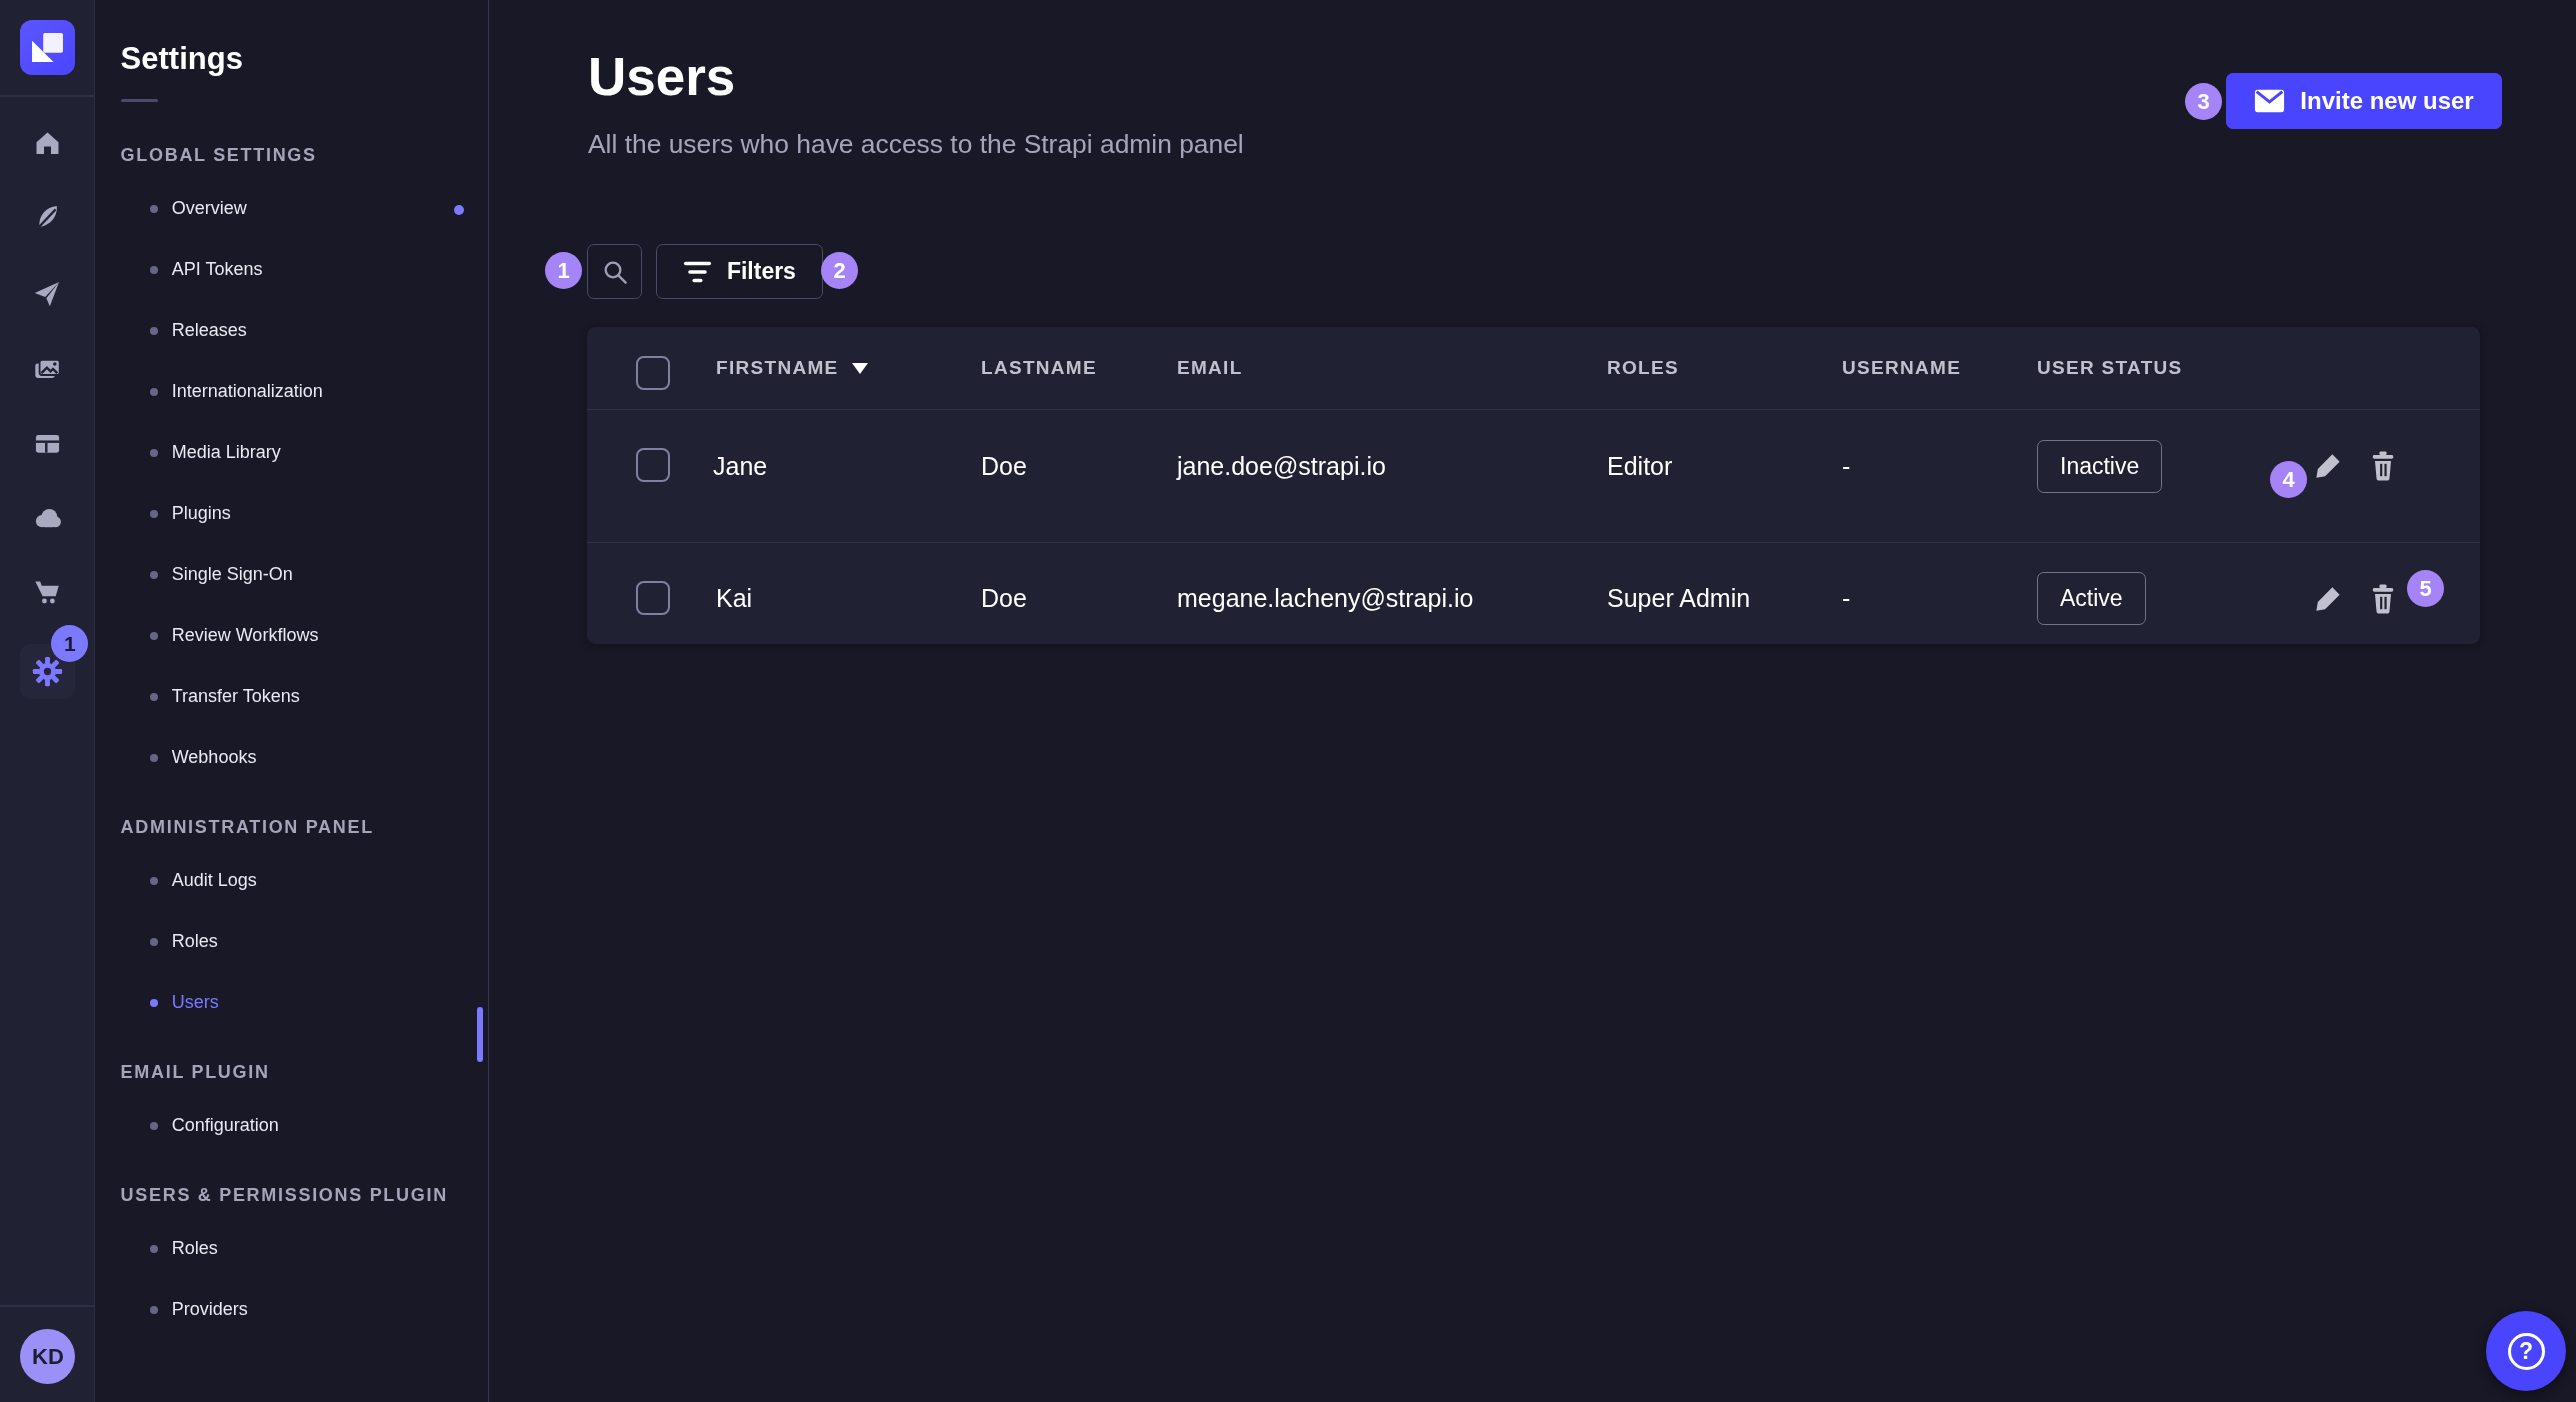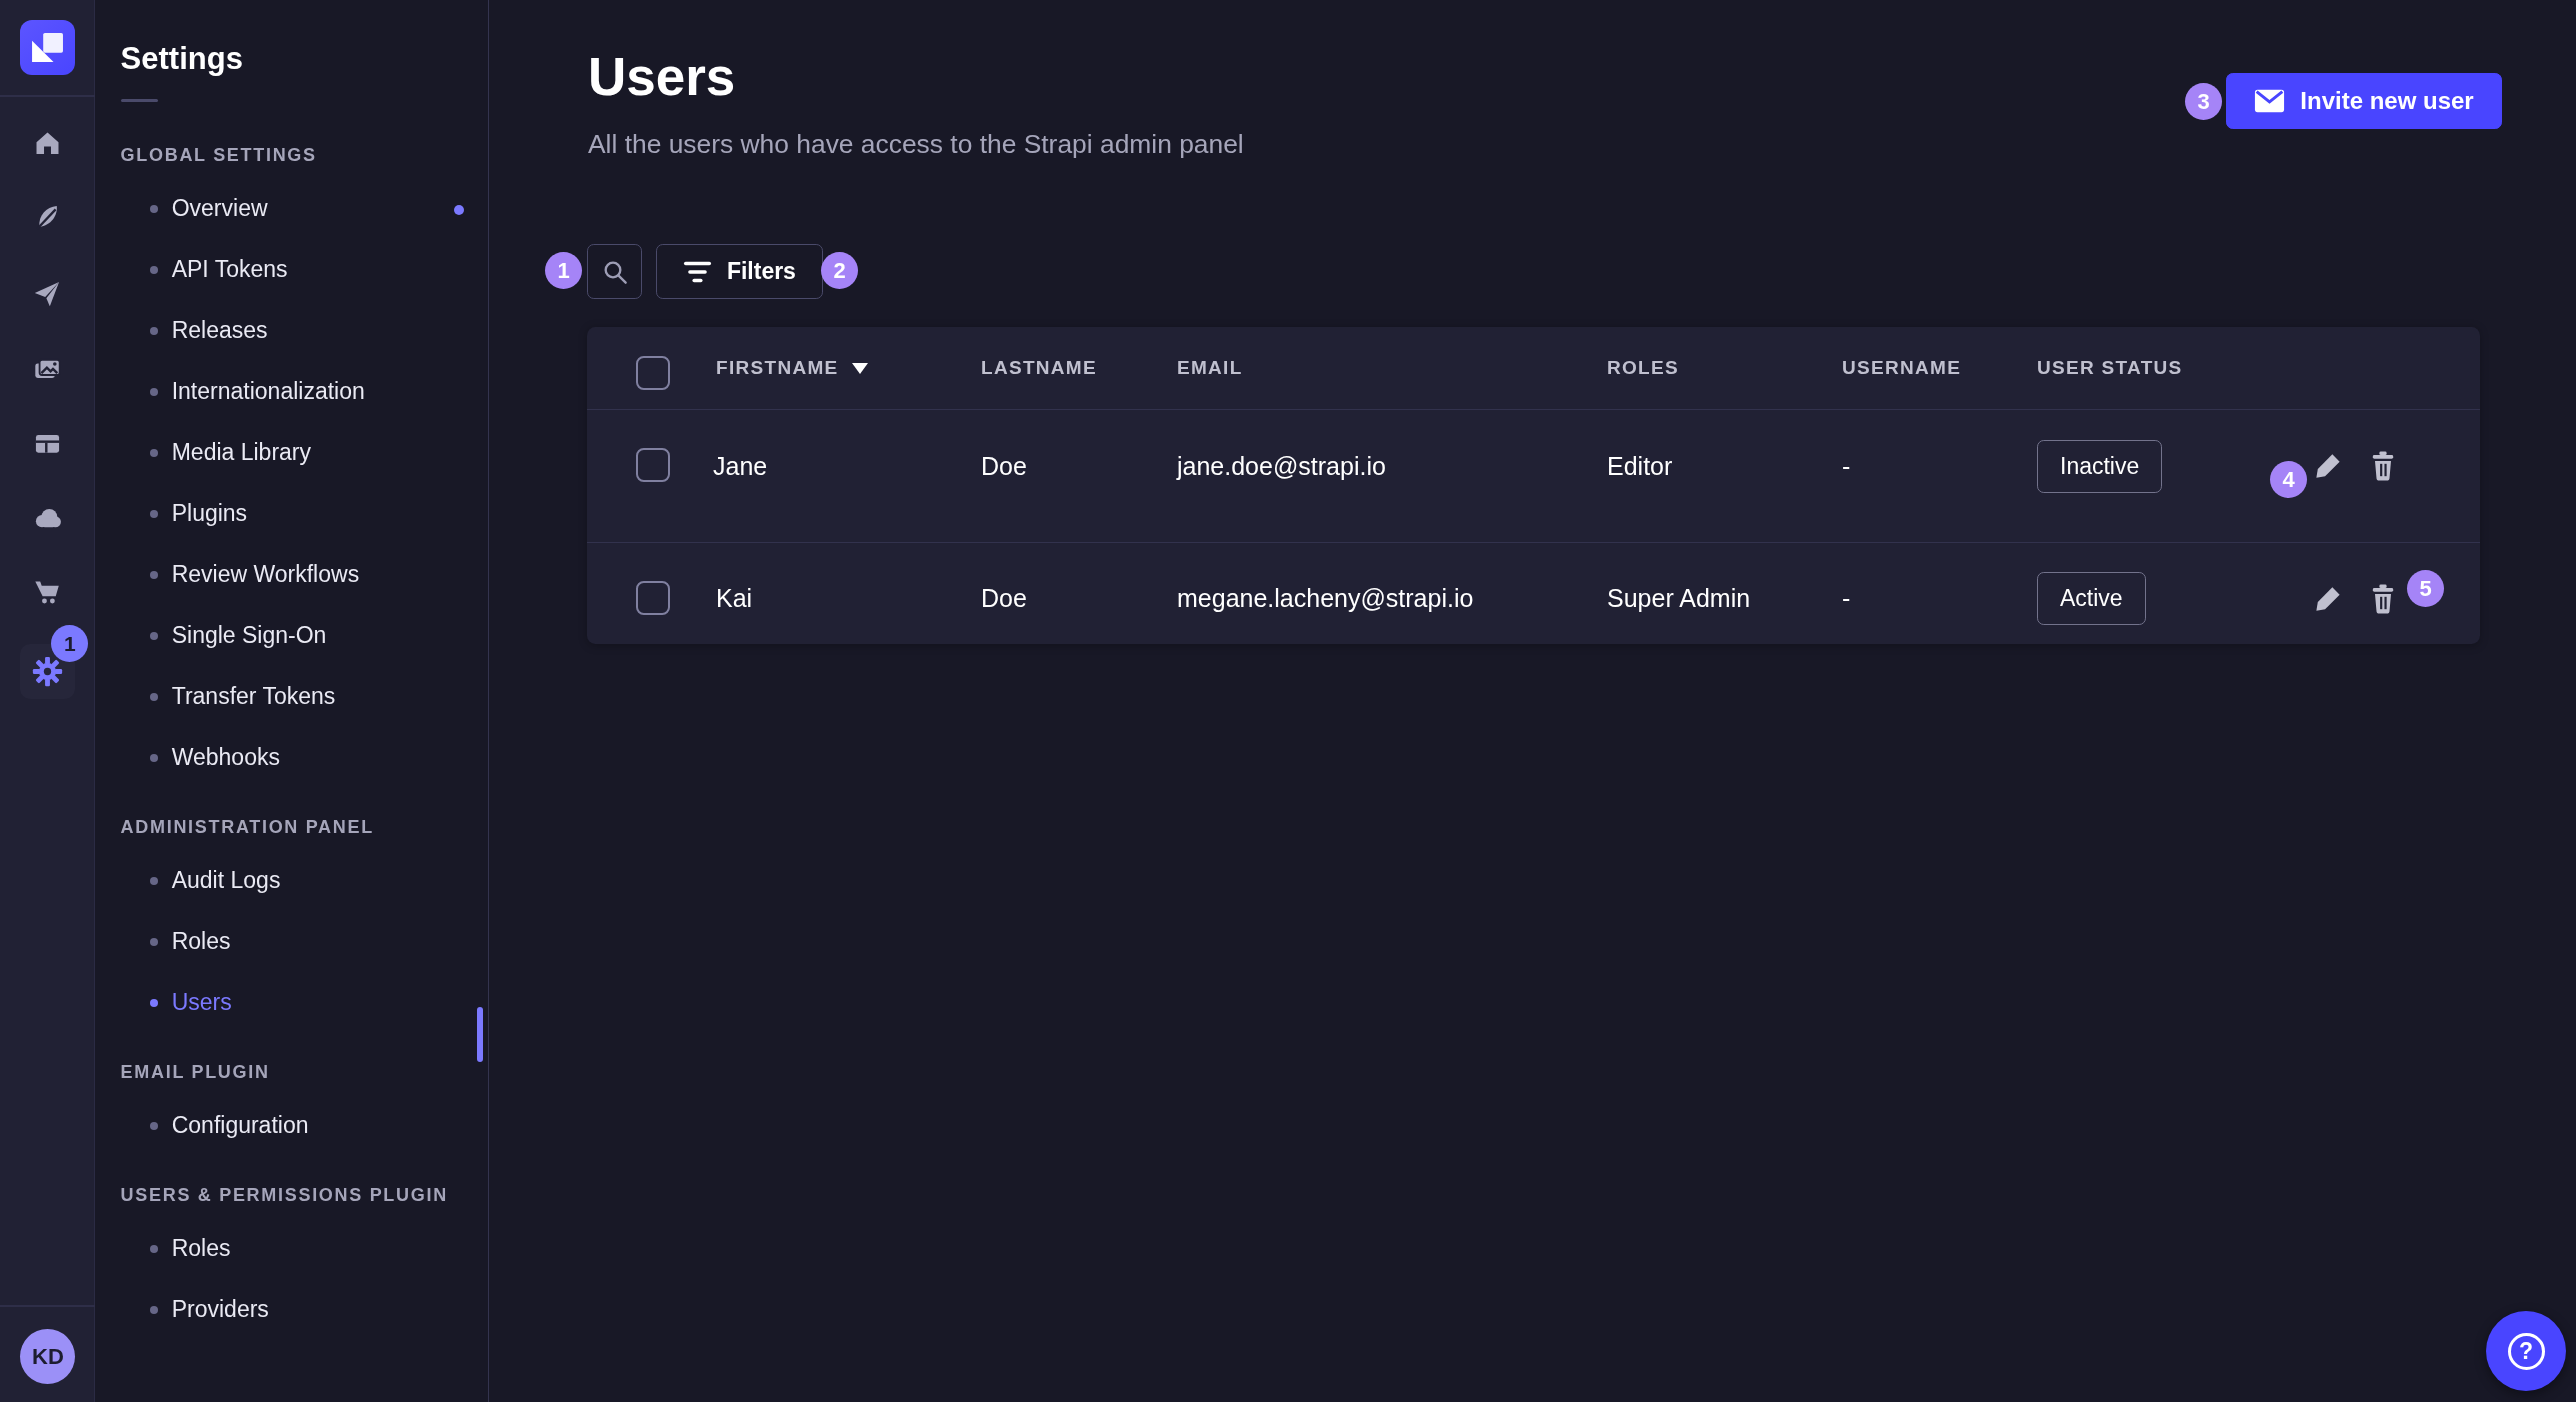--- a/index.html
+++ b/index.html
@@ -53,21 +53,21 @@
   .subnav-title { padding:41px 0 0 25.6px; font-size:31px; font-weight:700; color:#ffffff; }
   .subnav-hr { margin:22px 0 0 25.6px; width:37px; height:3.4px; border-radius:1.7px; background:#4a4a6a; }
   .section-label {
     margin:29px 0 0 25.6px; font-size:18px; font-weight:700; letter-spacing:1.7px;
     color:#a5a5ba; text-transform:uppercase;
   }
   .section-label.first { margin-top:43px; }
   .subnav ul { list-style:none; margin:12px 0 0 25.6px; }
   .subnav li {
     position:relative; height:61px; display:flex; align-items:center;
-    padding-left:29px; font-size:23px; color:#eaeaf4; cursor:pointer;
+    padding-left:29px; font-size:18px; color:#eaeaf4; cursor:pointer;
   }
   .bullet { width:8.5px; height:8.5px; border-radius:50%; background:#666687; margin-right:13.6px; flex:none; }
   .subnav li.active { color:#7b79ff; }
   .subnav li.active .bullet { background:#7b79ff; }
   .notif-dot {
     position:absolute; right:24px; top:26.4px; width:10.2px; height:10.2px;
     border-radius:50%; background:#7b79ff;
   }
   .scroll-thumb {
     position:absolute; right:5.1px; top:1007px; width:6px; height:55px;
@@ -257,25 +257,25 @@
       <li>
           <span class="bullet"></span>
           <span>Media Library</span>
         </li>
       <li>
           <span class="bullet"></span>
           <span>Plugins</span>
         </li>
       <li>
           <span class="bullet"></span>
+          <span>Single Sign-On</span>
+        </li>
+      <li>
+          <span class="bullet"></span>
           <span>Review Workflows</span>
-        </li>
-      <li>
-          <span class="bullet"></span>
-          <span>Single Sign-On</span>
         </li>
       <li>
           <span class="bullet"></span>
           <span>Transfer Tokens</span>
         </li>
       <li>
           <span class="bullet"></span>
           <span>Webhooks</span>
         </li>
     </ul>

